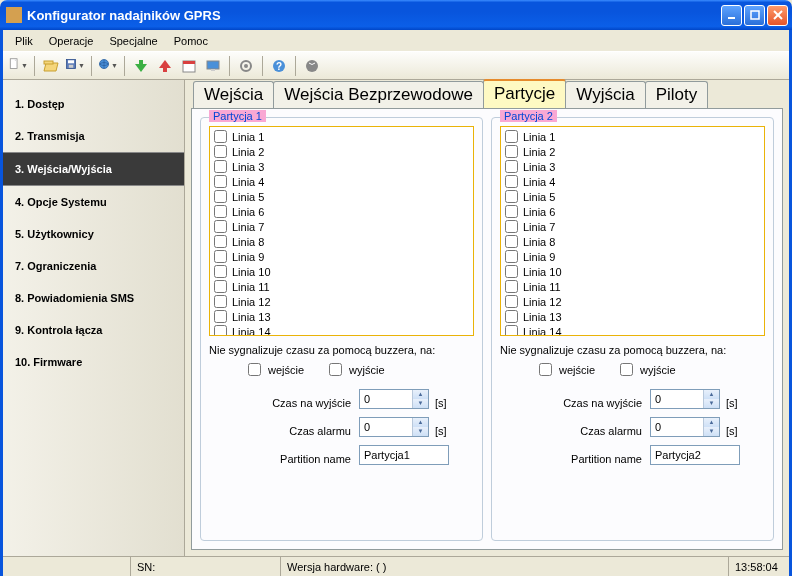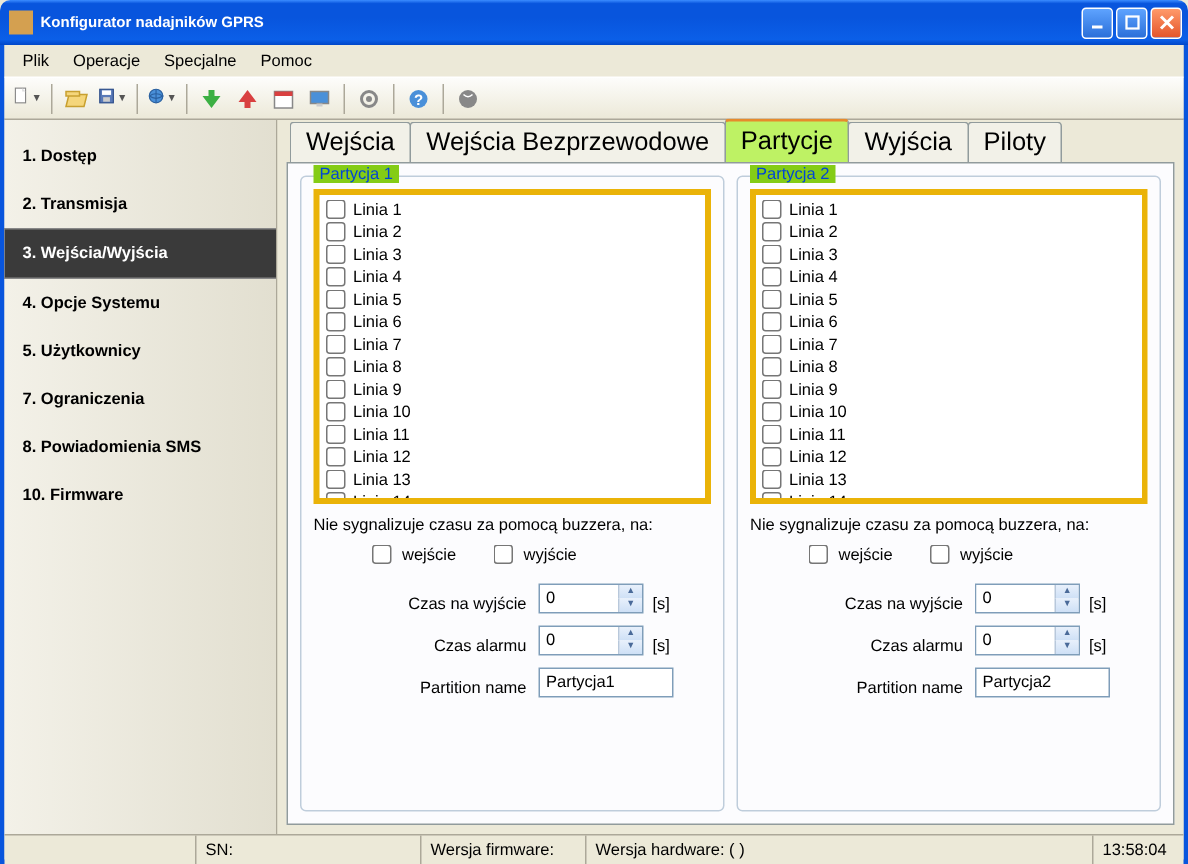--- a/index.html
+++ b/index.html
@@ -15,21 +15,21 @@
 }
 .titlebar {
   height: 30px;
   background: linear-gradient(to bottom, #3b8cff 0%, #0855dd 8%, #0855dd 40%, #0b5fe8 88%, #0046c8 100%);
   border-radius: 7px 7px 0 0;
   display: flex;
   align-items: center;
   padding: 0 4px 0 6px;
   color: white;
   font-weight: bold;
-  font-size: 10px;
+  font-size: 13px;
   position: relative;
 }
 .titlebar .app-icon {
   width: 16px; height: 16px;
   background: #d4a050;
   margin-right: 5px;
   display: inline-block;
 }
 .titlebar .title { flex: 1; }
 .win-buttons { display: flex; gap: 2px; }
@@ -113,21 +113,21 @@
   padding: 3px 10px 3px 10px;
   border: 1px solid #919b9c;
   border-bottom: none;
   background: #f2f1e8;
   margin-right: -1px;
   border-radius: 3px 3px 0 0;
   position: relative;
   font-size: 17px;
 }
 .tab.active {
-  background: #bef264;
+  background: #fef9c3;
   border-top: 2px solid #e68b2c;
   z-index: 2;
   padding-bottom: 4px;
 }
 .tab-panel {
   border: 1px solid #919b9c;
   background: #fcfcfe;
   height: calc(100% - 22px);
   padding: 8px;
   display: flex;
@@ -138,27 +138,27 @@
   border: 1px solid #bfcddb;
   border-radius: 4px;
   padding: 8px;
   position: relative;
   background: #fcfcfe;
 }
 .groupbox .legend {
   position: absolute;
   top: -8px;
   left: 8px;
-  background: #84cc16;
+  background: #f9a8d4;
   padding: 0 4px;
   color: #0046d5;
   font-size: 11px;
 }
 .listbox {
-  border: 4px solid #eab308;
+  border: 1px solid #eab308;
   background: white;
   height: 210px;
   overflow-y: scroll;
   padding: 2px;
 }
 .list-item {
   display: flex;
   align-items: center;
   padding: 1px 2px;
   gap: 5px;
@@ -350,20 +350,21 @@
 
 <div class="content">
   <div class="sidebar" id="sidebar">
         <div class="side-item">1. Dostęp</div>
         <div class="side-item">2. Transmisja</div>
         <div class="side-item selected">3. Wejścia/Wyjścia</div>
         <div class="side-item">4. Opcje Systemu</div>
         <div class="side-item">5. Użytkownicy</div>
         <div class="side-item">7. Ograniczenia</div>
         <div class="side-item">8. Powiadomienia SMS</div>
+        <div class="side-item">9. Kontrola łącza</div>
         <div class="side-item">10. Firmware</div>
       </div>
   <div class="main">
     <div class="tabstrip" id="tabstrip">
           <div class="tab">Wejścia</div>
           <div class="tab">Wejścia Bezprzewodowe</div>
           <div class="tab active">Partycje</div>
           <div class="tab">Wyjścia</div>
           <div class="tab">Piloty</div>
         </div>
@@ -564,18 +565,17 @@
               <input class="textbox" value="Partycja2" style="">
             </div>
           </div>
         </div>
   </div>
 </div>
 
 <div class="statusbar">
   <div class="status-cell" style="width:128px"></div>
   <div class="status-cell" style="width:150px">SN:</div>
-  <div class="status-cell" style="width:110px">Wersja firmware:</div>
   <div class="status-cell" style="flex:1">Wersja hardware: ( )</div>
   <div class="status-cell" style="width:60px;border-right:none">13:58:04</div>
 </div>
 
 </div>
 
 </body></html>

